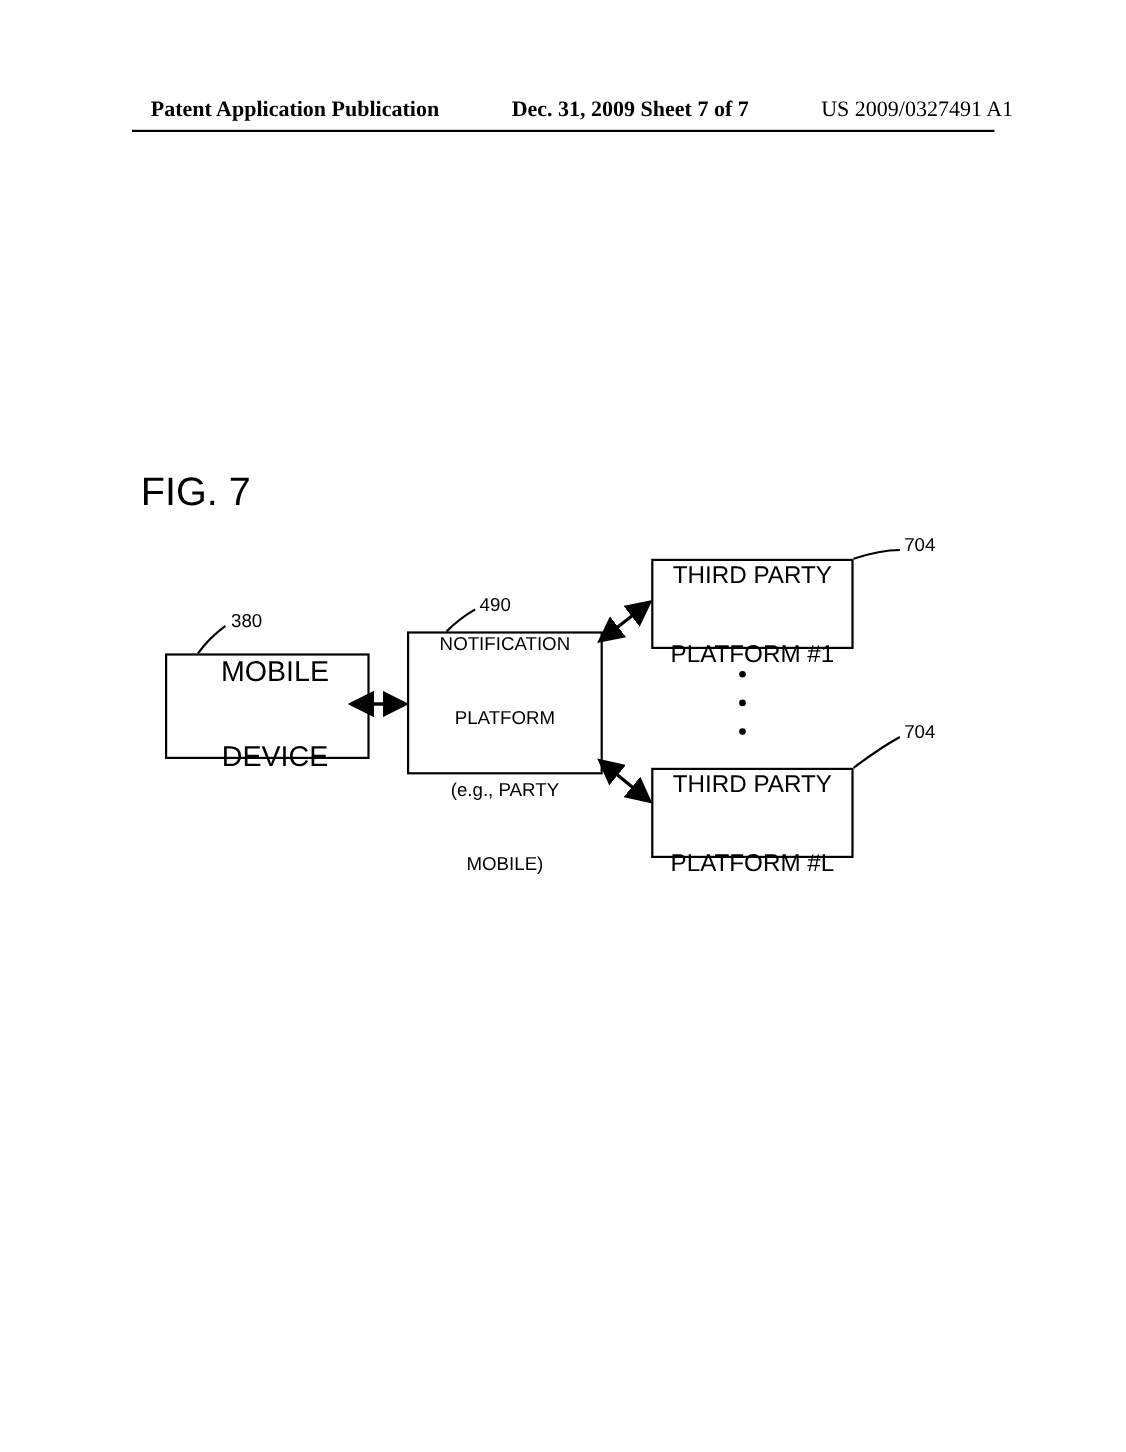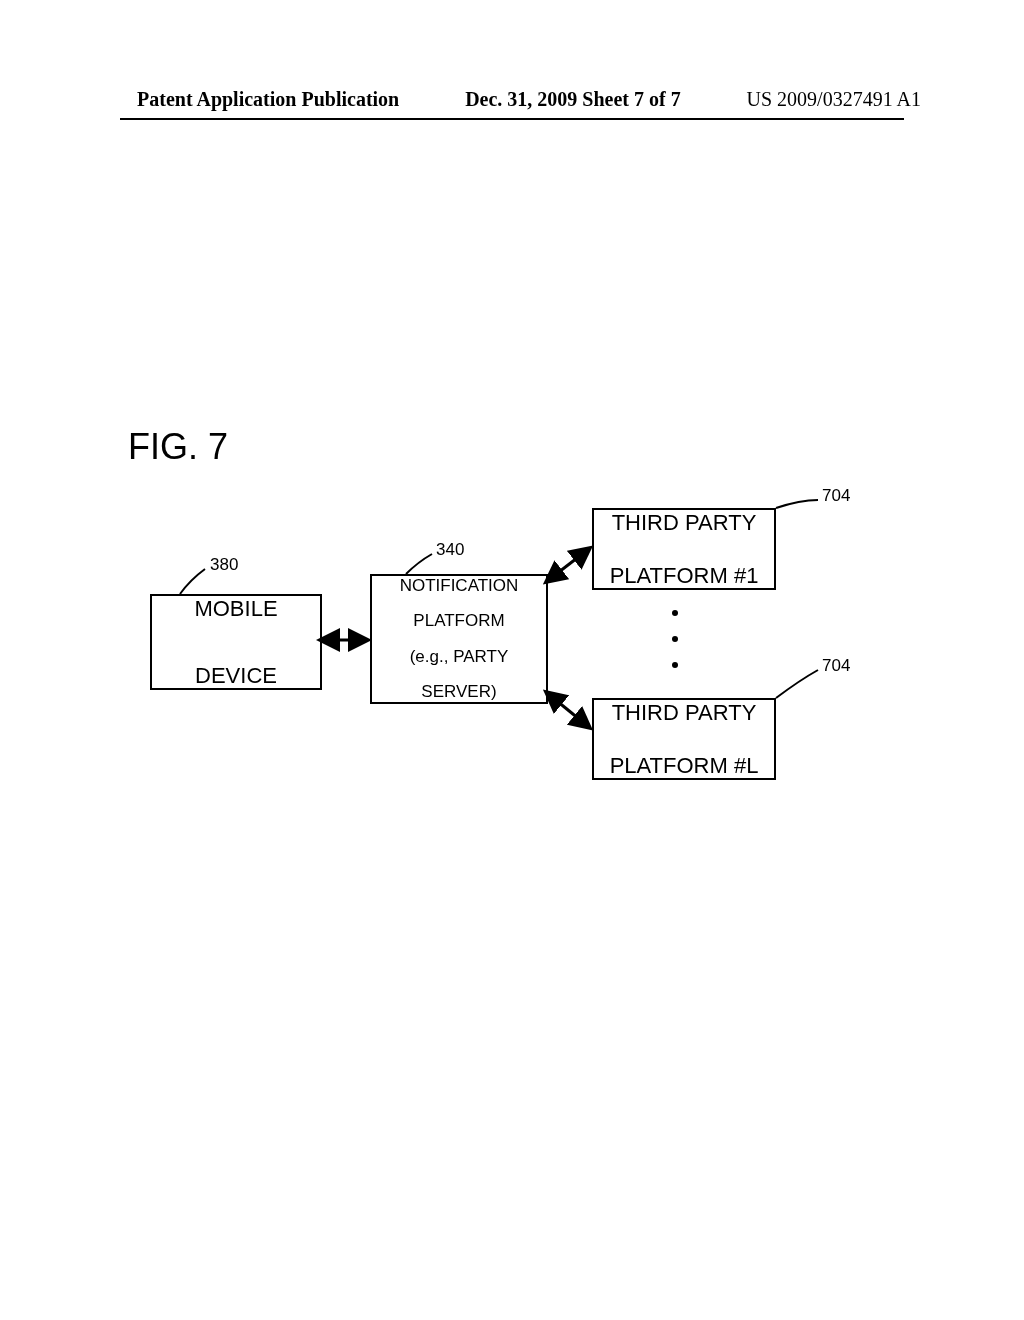--- a/index.html
+++ b/index.html
@@ -50,30 +50,32 @@
 
   .box {
     position: absolute;
     border: 2.5px solid #000;
     background: #fff;
     font-family: Arial, Helvetica, sans-serif;
     font-weight: 500;
     text-align: center;
     display: flex;
     flex-direction: column;
-    justify-content: space-between;
+    justify-content: flex-start;
     align-items: center;
     line-height: 1.15;
+    gap: 47px;
   }
   .box-mobile {
     left: 150px;
     top: 594px;
     width: 168px;
     height: 92px;
-    font-size: 22px;
+    font-size: 26px;
+    padding-left: 14px;
   }
   .box-notif {
     left: 370px;
     top: 574px;
     width: 174px;
     height: 126px;
     font-size: 17px;
   }
   .box-tp1 {
     left: 592px;
@@ -132,39 +134,39 @@
 
   <div class="box box-mobile">
     <span>MOBILE</span>
     <span>DEVICE</span>
   </div>
 
   <div class="box box-notif">
     <span>NOTIFICATION</span>
     <span>PLATFORM</span>
     <span>(e.g., PARTY</span>
-    <span>SERVER)</span>
+    <span>MOBILE)</span>
   </div>
 
   <div class="box box-tp1">
     <span>THIRD PARTY</span>
     <span>PLATFORM #1</span>
   </div>
 
   <div class="box box-tpL">
     <span>THIRD PARTY</span>
     <span>PLATFORM #L</span>
   </div>
 
   <div class="dot dot1"></div>
   <div class="dot dot2"></div>
   <div class="dot dot3"></div>
 
   <div class="ref" style="left:210px; top:555px;">380</div>
-  <div class="ref" style="left:436px; top:540px;">340</div>
+  <div class="ref" style="left:436px; top:540px;">490</div>
   <div class="ref" style="left:822px; top:486px;">704</div>
   <div class="ref" style="left:822px; top:656px;">704</div>
 
   <svg class="overlay" viewBox="0 0 1024 1320">
     <defs>
       <marker id="arrow" viewBox="0 0 12 12" refX="10" refY="6" markerWidth="8" markerHeight="8" orient="auto-start-reverse">
         <path d="M0,0 L12,6 L0,12 Z" fill="#000"></path>
       </marker>
     </defs>
 

